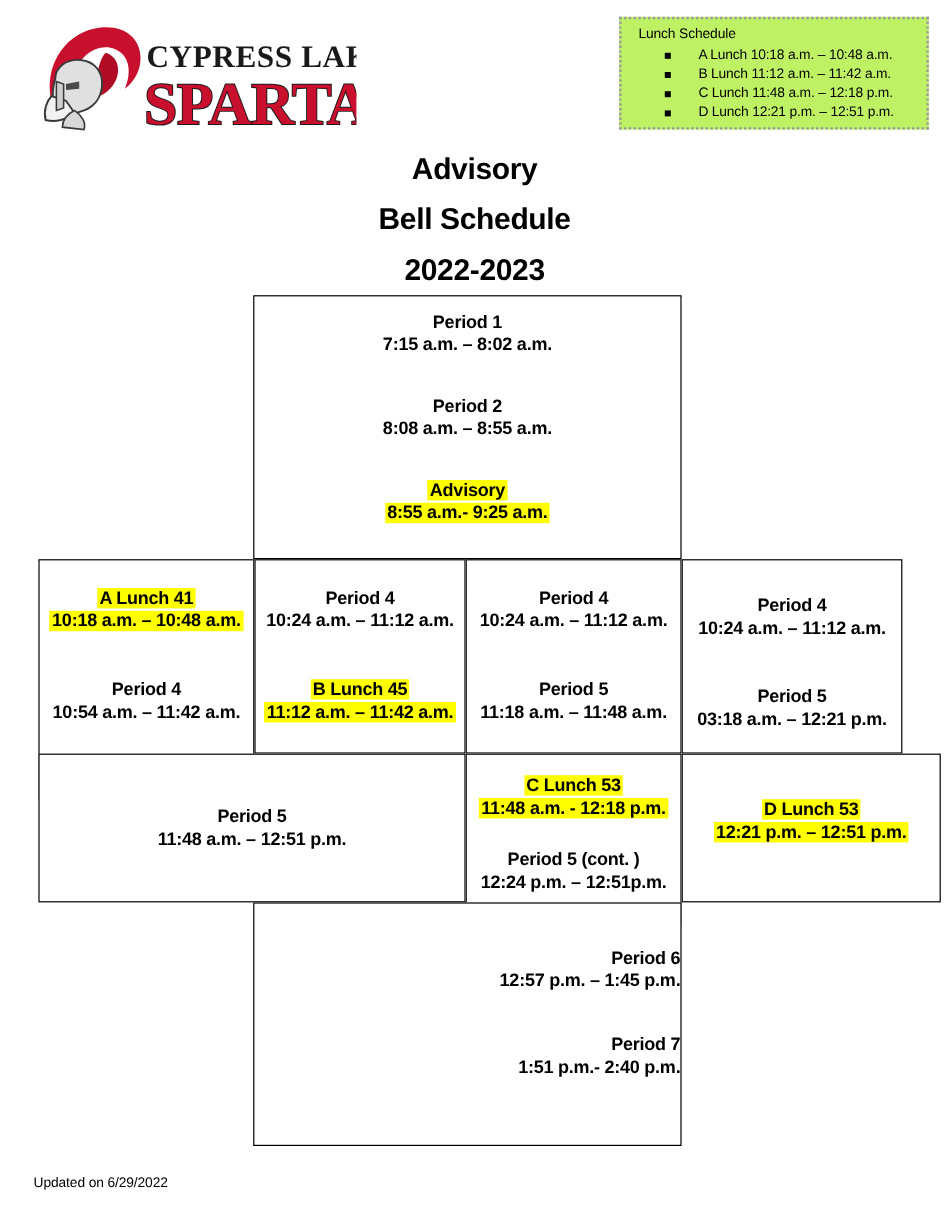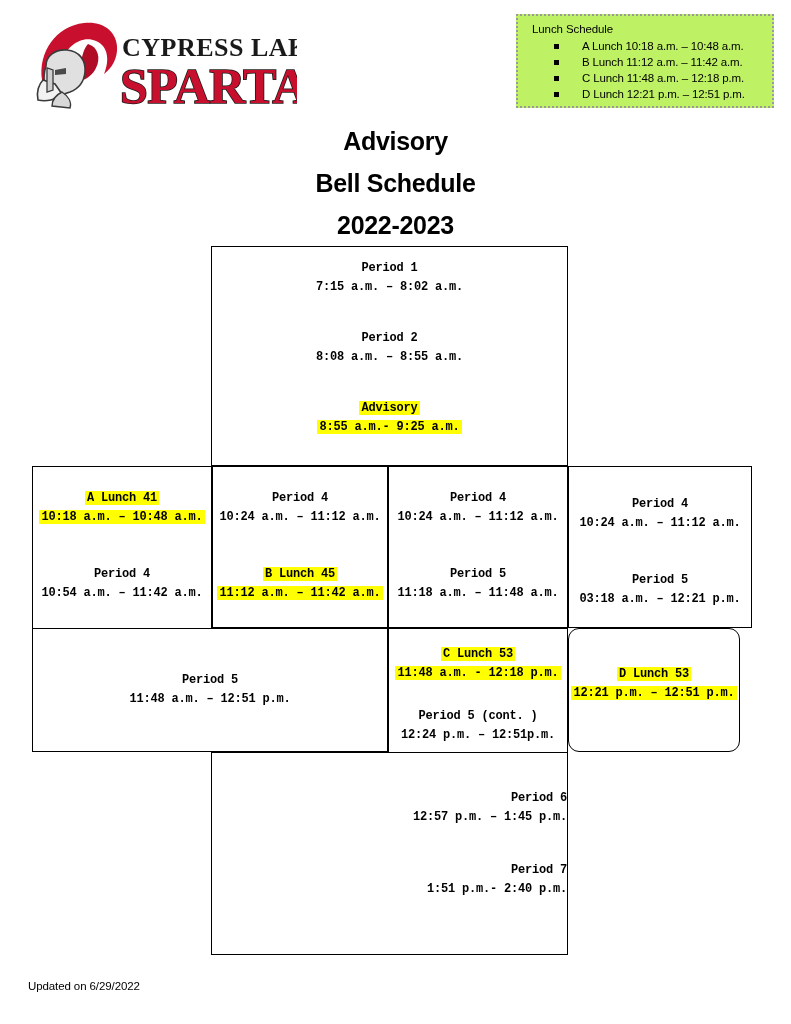--- a/index.html
+++ b/index.html
@@ -94,25 +94,24 @@
     position: absolute;
     left: 0;
     right: 0;
   }
 
   .entry { margin: 0; }
   .entry .name,
   .entry .time {
     display: block;
     font-weight: bold;
-    font-size: 12px;
+    font-size: 15px;
     line-height: 19px;
     letter-spacing: -0.2px;
     white-space: nowrap;
-    font-family: Liberation Mono, monospace;
   }
   .entry .name span.hl,
   .entry .time span.hl {
     background: #ffff00;
     padding: 0 2px;
   }
 
   
   #block-top {
     left: 211px;
@@ -131,21 +130,21 @@
 
   #cell-a .cell-inner { top: 22px; }
   #cell-b .cell-inner { top: 22px; }
   #cell-c .cell-inner { top: 22px; }
   #cell-d .cell-inner { top: 28px; }
   .row-lunch .entry + .entry { margin-top: 38px; }
 
   
   #cell-p5-merged { left: 32px;  top: 628px; width: 356px; height: 124px; }
   #cell-clunch    { left: 388px; top: 628px; width: 180px; height: 144px; }
-  #cell-dlunch    { left: 568px; top: 628px; width: 172px; height: 124px; border-radius: 11px; }
+  #cell-dlunch    { left: 568px; top: 628px; width: 216px; height: 124px; }
 
   #cell-p5-merged .cell-inner { top: 42px; }
   #cell-clunch .cell-inner { top: 16px; }
   #cell-clunch .entry + .entry { margin-top: 24px; }
   #cell-dlunch .cell-inner { top: 36px; }
 
   
   #block-bottom {
     left: 211px;
     top: 752px;

